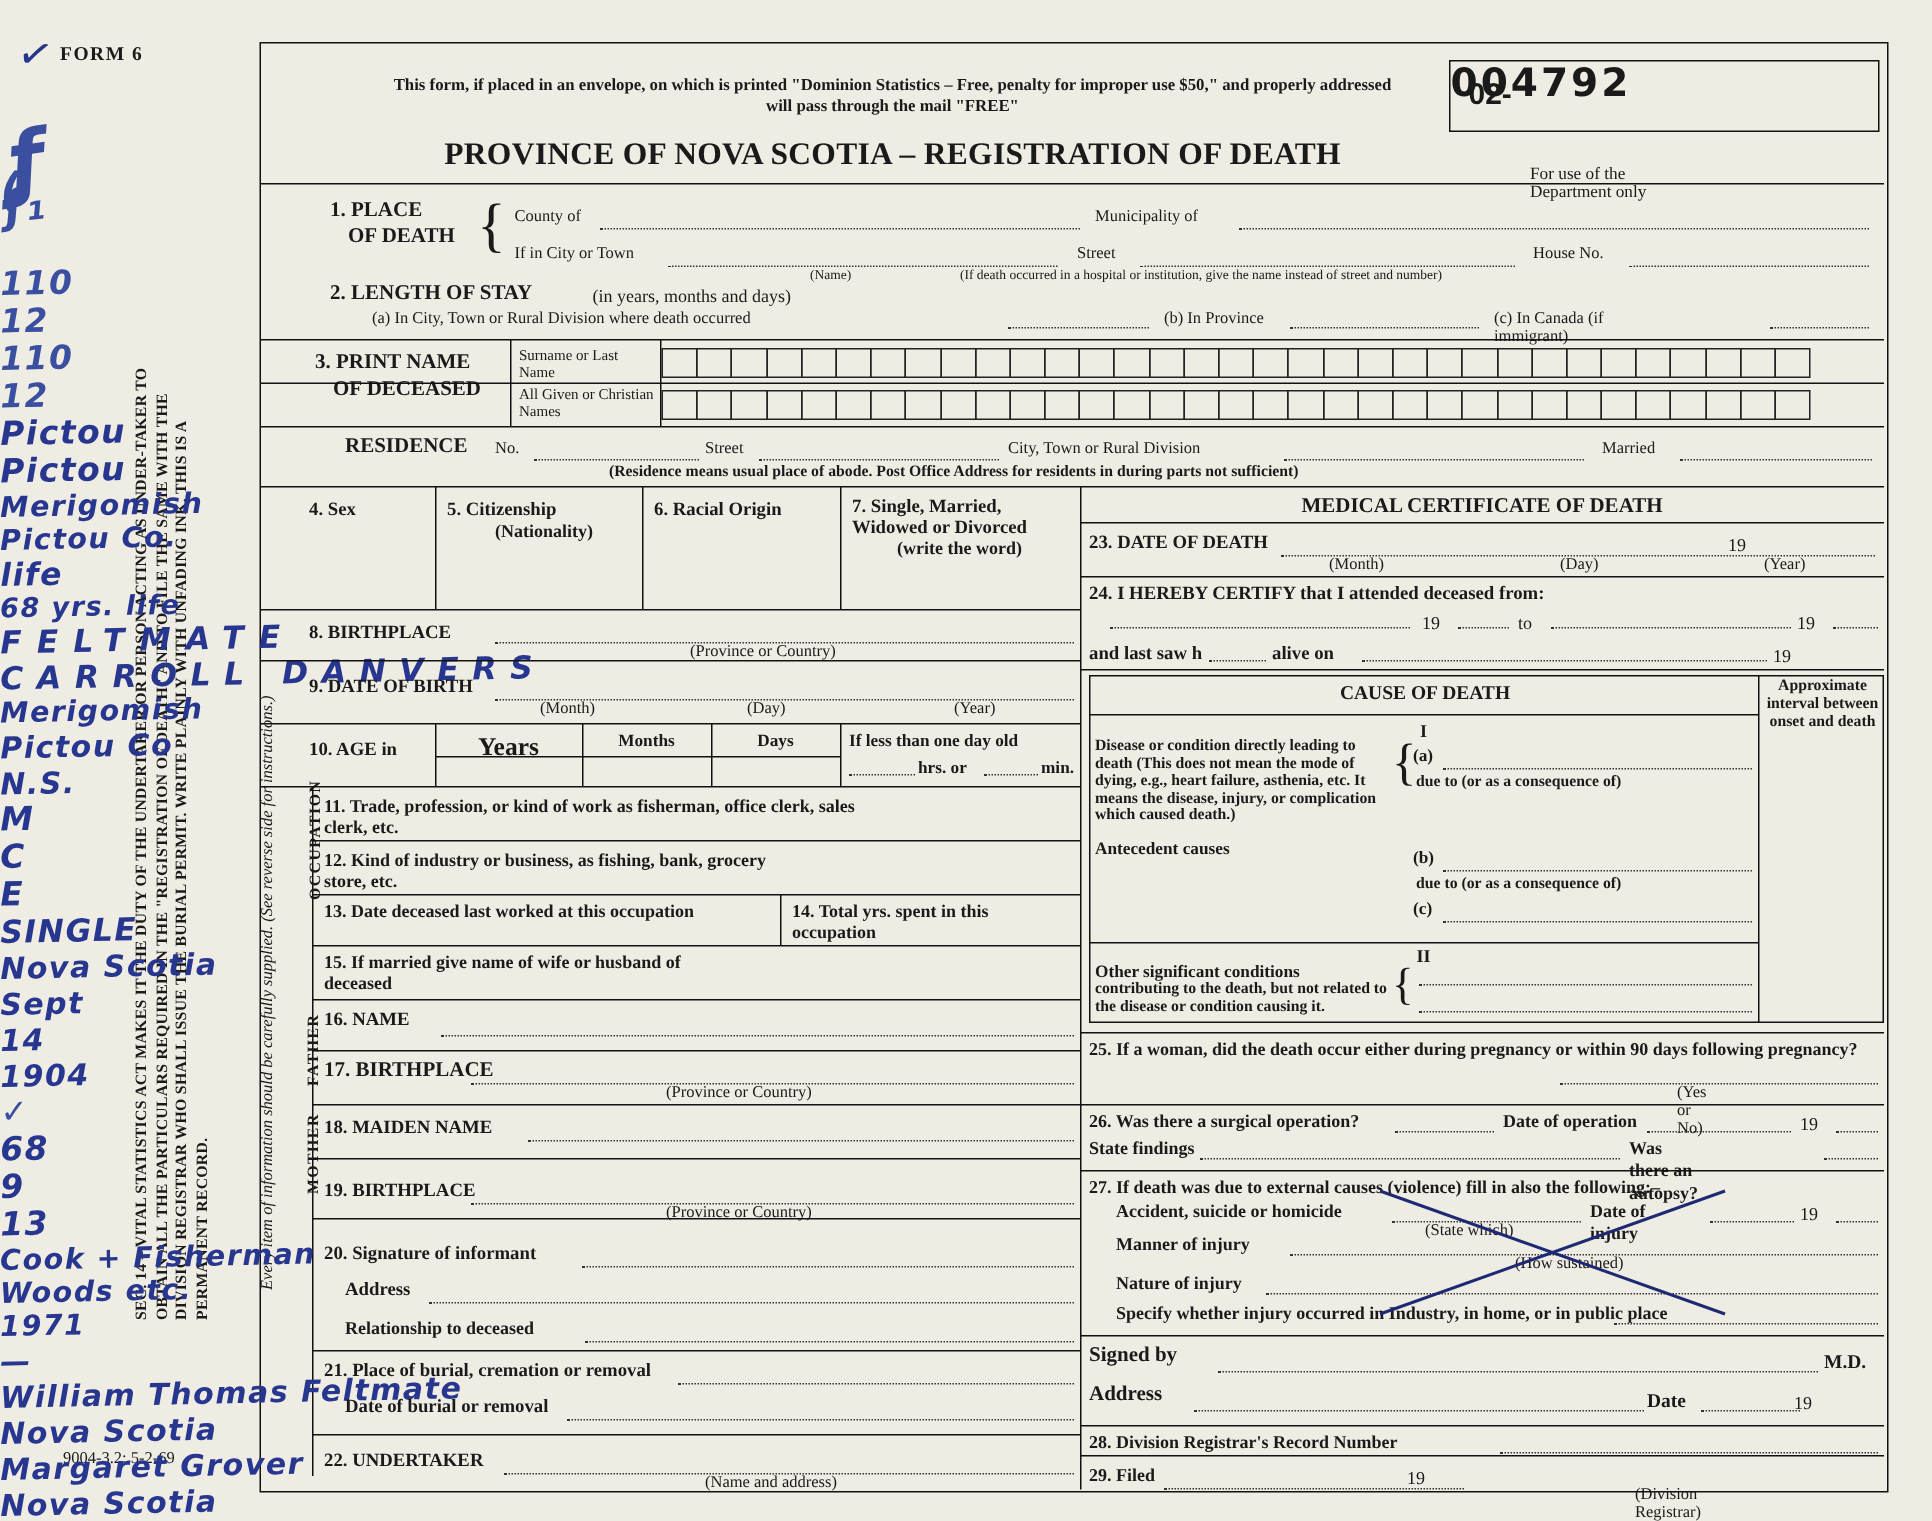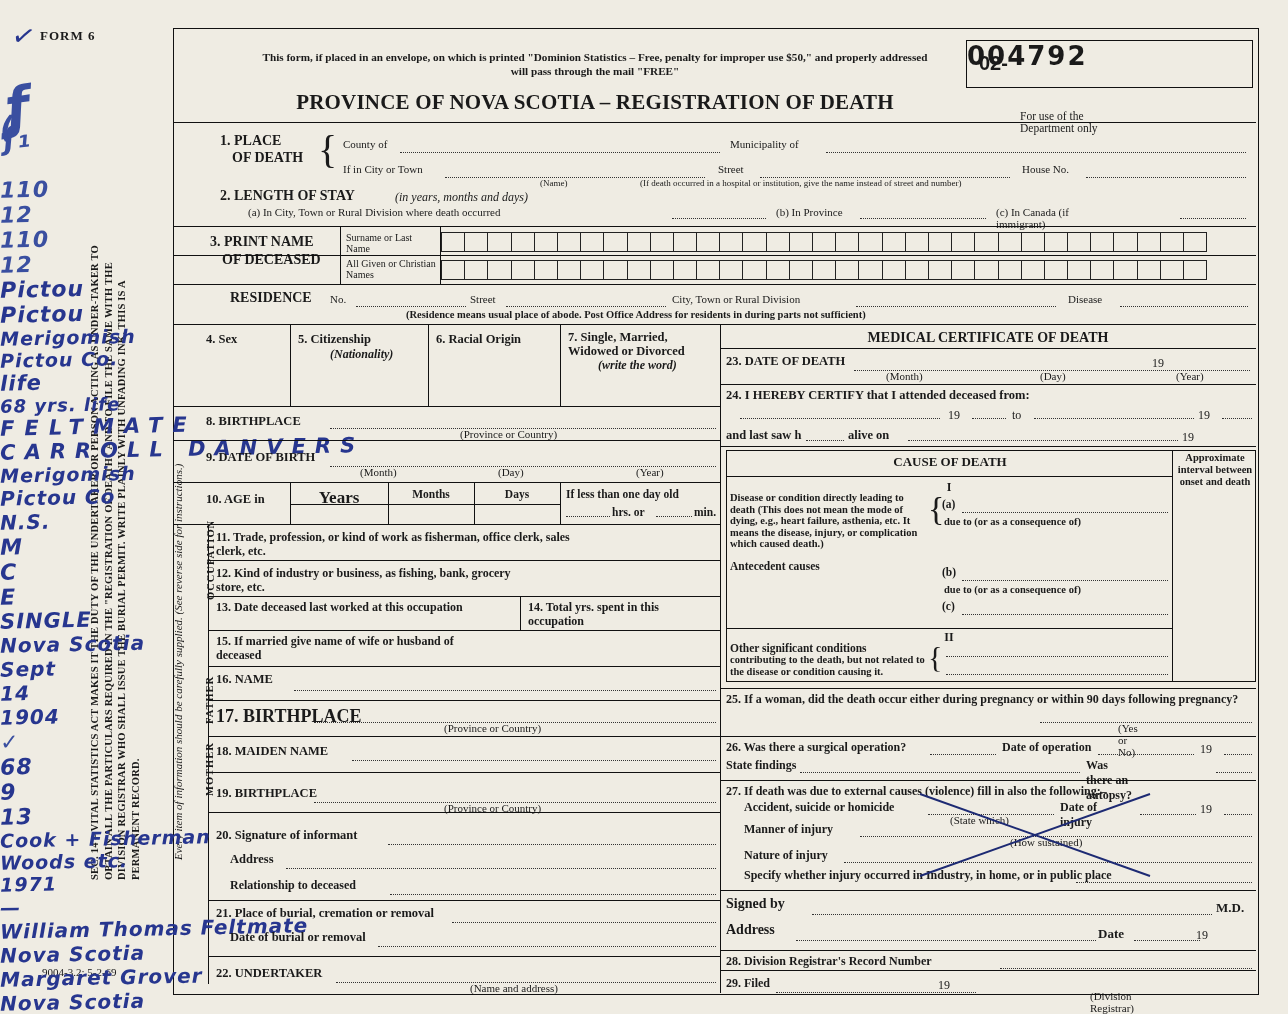--- a/index.html
+++ b/index.html
@@ -19,21 +19,21 @@
     font-family:"DejaVu Sans", sans-serif;
     color:#27368f;
     font-style:italic;
     letter-spacing:1px;
     font-weight:600;
     transform:rotate(-1.2deg);
     white-space:nowrap;
   }
   .lbl{position:absolute;font-family:"Liberation Serif", serif;}
   .b{font-weight:bold;}
-  .i{font-style:italic;}
+  .i{}
   .ctr{text-align:center;}
   
   #main-frame{
     position:absolute;left:173px;top:28px;width:1084px;height:965px;
     border:1.5px solid #111;
     background:transparent;
   }
   .hline{position:absolute;background:#111;height:1px;}
   .vline{position:absolute;background:#111;width:1px;}
   .dots{position:absolute;border-bottom:1px dotted #333;}
@@ -204,21 +204,21 @@
 
   <div class="lbl b" style="left:230px;top:290px;font-size:14px;">RESIDENCE</div>
   <div class="lbl md" style="left:330px;top:293px;">No.</div>
   <div class="dots" style="left:356px;top:306px;width:110px;"></div>
   <div class="lbl md" style="left:470px;top:293px;">Street</div>
   <div class="dots" style="left:506px;top:306px;width:160px;"></div>
   <div class="hand" style="left:486px;top:284px;font-size:19px;">Merigomish</div>
   <div class="lbl md" style="left:672px;top:293px;">City, Town or Rural Division</div>
   <div class="dots" style="left:856px;top:306px;width:200px;"></div>
   <div class="hand" style="left:892px;top:282px;font-size:20px;">Pictou Co</div>
-  <div class="lbl md" style="left:1068px;top:293px;">Disease</div>
+  <div class="lbl md" style="left:1068px;top:293px;">Married</div>
   <div class="dots" style="left:1120px;top:306px;width:128px;"></div>
   <div class="hand" style="left:1136px;top:282px;font-size:20px;">N.S.</div>
   <div class="lbl b" style="left:406px;top:309px;font-size:10.5px;">(Residence means usual place of abode. Post Office Address for residents in during parts not sufficient)</div>
 
   <div class="hline" style="left:174px;top:324px;width:1082px;"></div>
   <div class="vline" style="left:720px;top:324px;height:669px;"></div>
 
   <div class="hline" style="left:174px;top:406px;width:546px;"></div>
   <div class="vline" style="left:290px;top:324px;height:82px;"></div>
   <div class="vline" style="left:428px;top:324px;height:82px;"></div>
@@ -295,21 +295,21 @@
   <div class="lbl b" style="left:216px;top:634px;font-size:12px;line-height:14px;width:280px;">15. If married give name of wife or husband of deceased</div>
   <div class="hand" style="left:510px;top:644px;font-size:20px;">—</div>
 
   <div class="hline" style="left:208px;top:736px;width:512px;"></div>
   <div class="rot" style="position:absolute;left:204px;top:724px;transform:rotate(-90deg);font-size:10.5px;font-weight:bold;letter-spacing:1px;">FATHER</div>
   <div class="lbl b" style="left:216px;top:672px;font-size:12.5px;">16. NAME</div>
   <div class="dots" style="left:294px;top:690px;width:422px;"></div>
   <div class="hand" style="left:302px;top:668px;font-size:20px;">William Thomas Feltmate</div>
 
   <div class="hline" style="left:208px;top:700px;width:512px;"></div>
-  <div class="lbl b" style="left:216px;top:706px;font-size:18px;">17. BIRTHPLACE</div>
+  <div class="lbl b" style="left:216px;top:706px;font-size:14px;">17. BIRTHPLACE</div>
   <div class="dots" style="left:314px;top:722px;width:402px;"></div>
   <div class="hand" style="left:332px;top:700px;font-size:20px;">Nova Scotia</div>
   <div class="lbl" style="left:444px;top:722px;font-size:11px;">(Province or Country)</div>
 
   <div class="rot" style="position:absolute;left:204px;top:796px;transform:rotate(-90deg);font-size:10.5px;font-weight:bold;letter-spacing:1px;">MOTHER</div>
   <div class="lbl b" style="left:216px;top:744px;font-size:12.5px;">18. MAIDEN NAME</div>
   <div class="dots" style="left:352px;top:760px;width:364px;"></div>
   <div class="hand" style="left:362px;top:740px;font-size:20px;">Margaret Grover</div>
 
   <div class="hline" style="left:208px;top:772px;width:512px;"></div>

